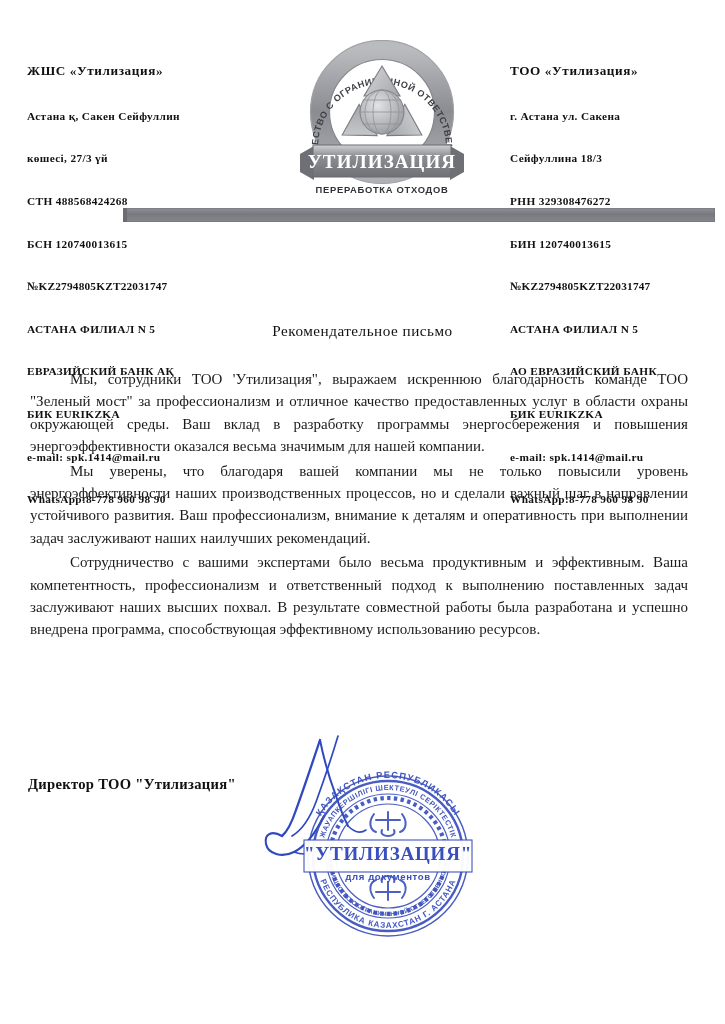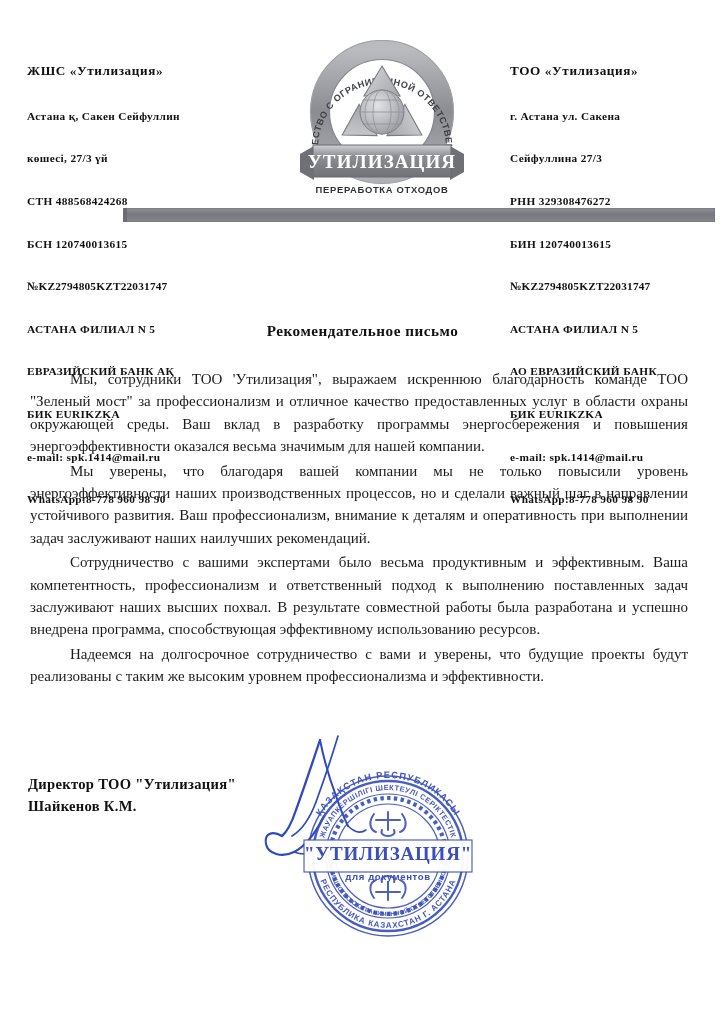--- a/index.html
+++ b/index.html
@@ -80,21 +80,21 @@
     background: #6b6d73;
   }
 
   
   #doc-title {
     position: absolute;
     left: 0;
     top: 310px;
     width: 725px;
     text-align: center;
-    font-weight: bold;
+    font-weight: normal;
     font-size: 15.2px;
     letter-spacing: 0.5px;
     color: #111;
   }
   #body-text {
     position: absolute;
     left: 30px;
     top: 356px;
     width: 658px;
   }
@@ -157,21 +157,21 @@
       <span class="ln">АСТАНА ФИЛИАЛ N 5</span>
       <span class="ln">ЕВРАЗИЙСКИЙ БАНК АҚ</span>
       <span class="ln">БИК EURIKZKA</span>
       <span class="ln">e-mail: spk.1414@mail.ru</span>
       <span class="ln">WhatsApp:8-778 960 98 90</span>
     </div>
 
     <div class="org-block" id="org-right">
       <span class="org-title">ТОО «Утилизация»</span>
       <span class="ln">г. Астана ул. Сакена</span>
-      <span class="ln">Сейфуллина 27/3</span>
+      <span class="ln">Сейфуллина 18/3</span>
       <span class="ln">РНН 329308476272</span>
       <span class="ln">БИН 120740013615</span>
       <span class="ln mono-ish">№KZ2794805KZT22031747</span>
       <span class="ln">АСТАНА ФИЛИАЛ N 5</span>
       <span class="ln">АО ЕВРАЗИЙСКИЙ БАНК</span>
       <span class="ln">БИК EURIKZKA</span>
       <span class="ln">e-mail: spk.1414@mail.ru</span>
       <span class="ln">WhatsApp:8-778 960 98 90</span>
     </div>
 
@@ -236,26 +236,24 @@
 
   <div id="header-rule"></div>
   <div id="header-rule-tick"></div>
 
   <div id="doc-title">Рекомендательное письмо</div>
 
   <div id="body-text">
     <p>Мы, сотрудники ТОО 'Утилизация", выражаем искреннюю благодарность команде ТОО "Зеленый мост" за профессионализм и отличное качество предоставленных услуг в области охраны окружающей среды. Ваш вклад в разработку программы энергосбережения и повышения энергоэффективности оказался весьма значимым для нашей компании.</p>
     <p>Мы уверены, что благодаря вашей компании мы не только повысили уровень энергоэффективности наших производственных процессов, но и сделали важный шаг в направлении устойчивого развития. Ваш профессионализм, внимание к деталям и оперативность при выполнении задач заслуживают наших наилучших рекомендаций.</p>
     <p>Сотрудничество с вашими экспертами было весьма продуктивным и эффективным. Ваша компетентность, профессионализм и ответственный подход к выполнению поставленных задач заслуживают наших высших похвал. В результате совместной работы была разработана и успешно внедрена программа, способствующая эффективному использованию ресурсов.</p>
-    <p>Надеемся на долгосрочное сотрудничество с вами и уверены, что будущие проекты будут реализованы с таким же высоким уровнем профессионализма и эффективности.</p>
   </div>
 
   <div id="signature-block">
     <span class="sig-ln">Директор ТОО "Утилизация"</span>
-    <span class="sig-ln">Шайкенов К.М.</span>
   </div>
 
   <div id="signature-mark">
     <svg width="150" height="140" viewBox="0 0 150 140" xmlns="http://www.w3.org/2000/svg">
       <g fill="none" stroke="#2f49c0" stroke-linecap="round" stroke-linejoin="round">
         <path d="M58 10 C50 34 42 58 34 80 C30 92 26 101 20 106" stroke-width="2.3"></path>
         <path d="M58 10 C62 30 68 50 74 66 C78 78 82 88 86 96" stroke-width="2"></path>
         <path d="M76 6 C70 26 62 50 54 72 C48 88 40 100 30 106" stroke-width="1.7"></path>
         <path d="M20 106 C10 100 2 104 4 114 C6 124 20 128 32 122 C44 116 54 102 62 86" stroke-width="2.1"></path>
         <path d="M32 122 C42 126 54 124 64 116" stroke-width="1.4"></path>

